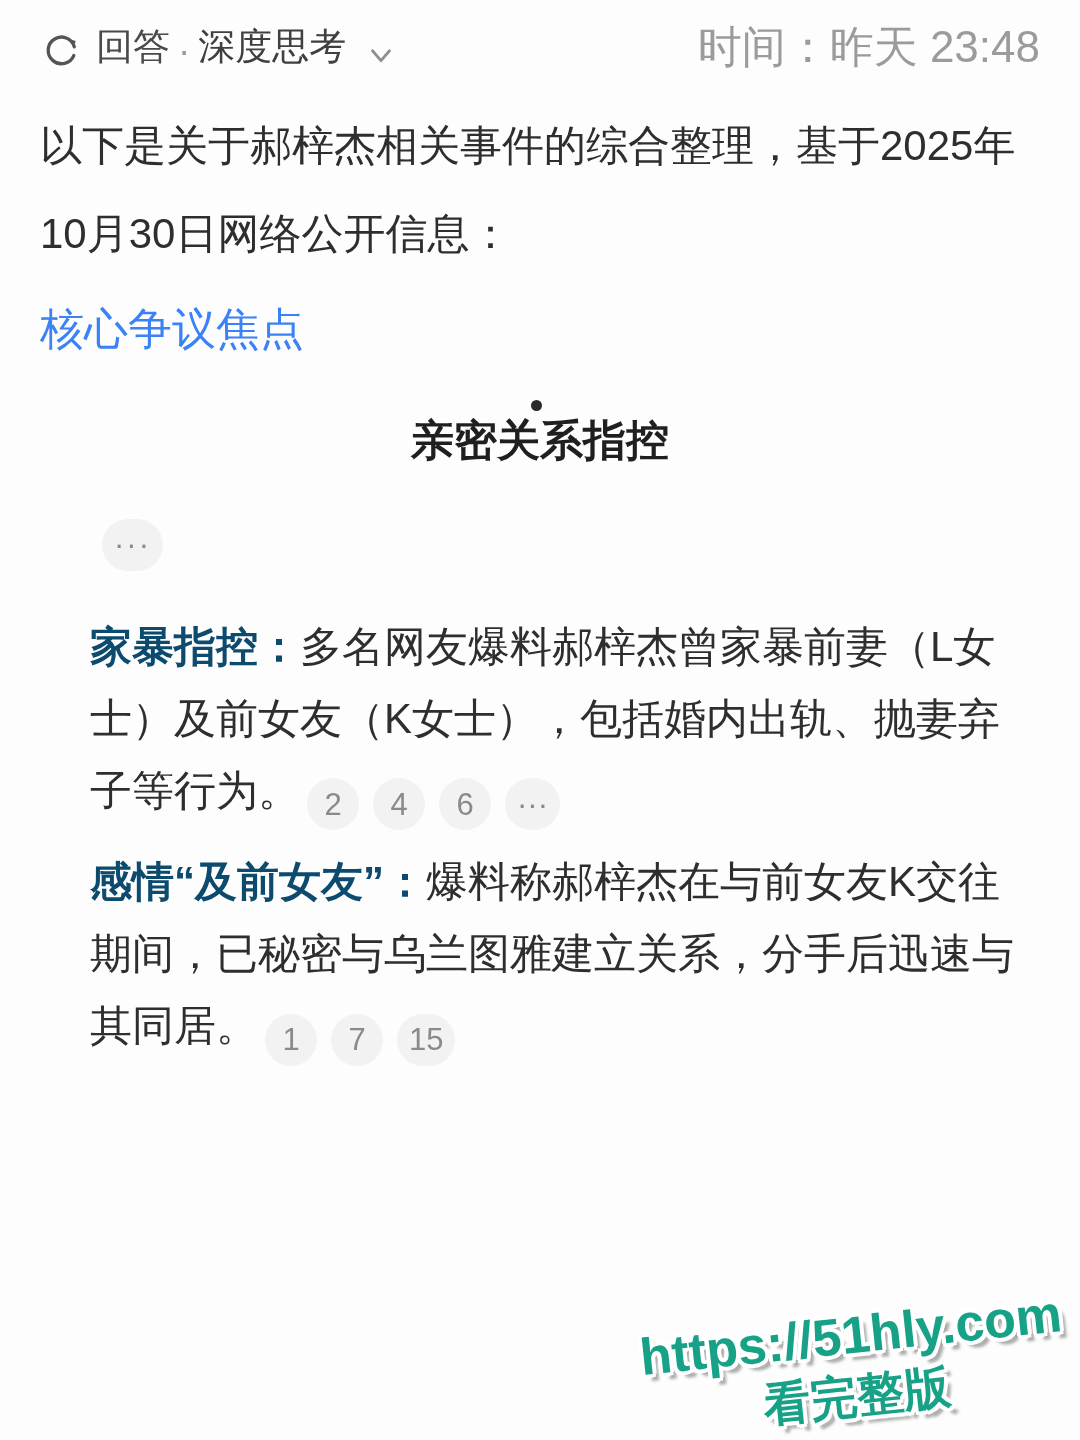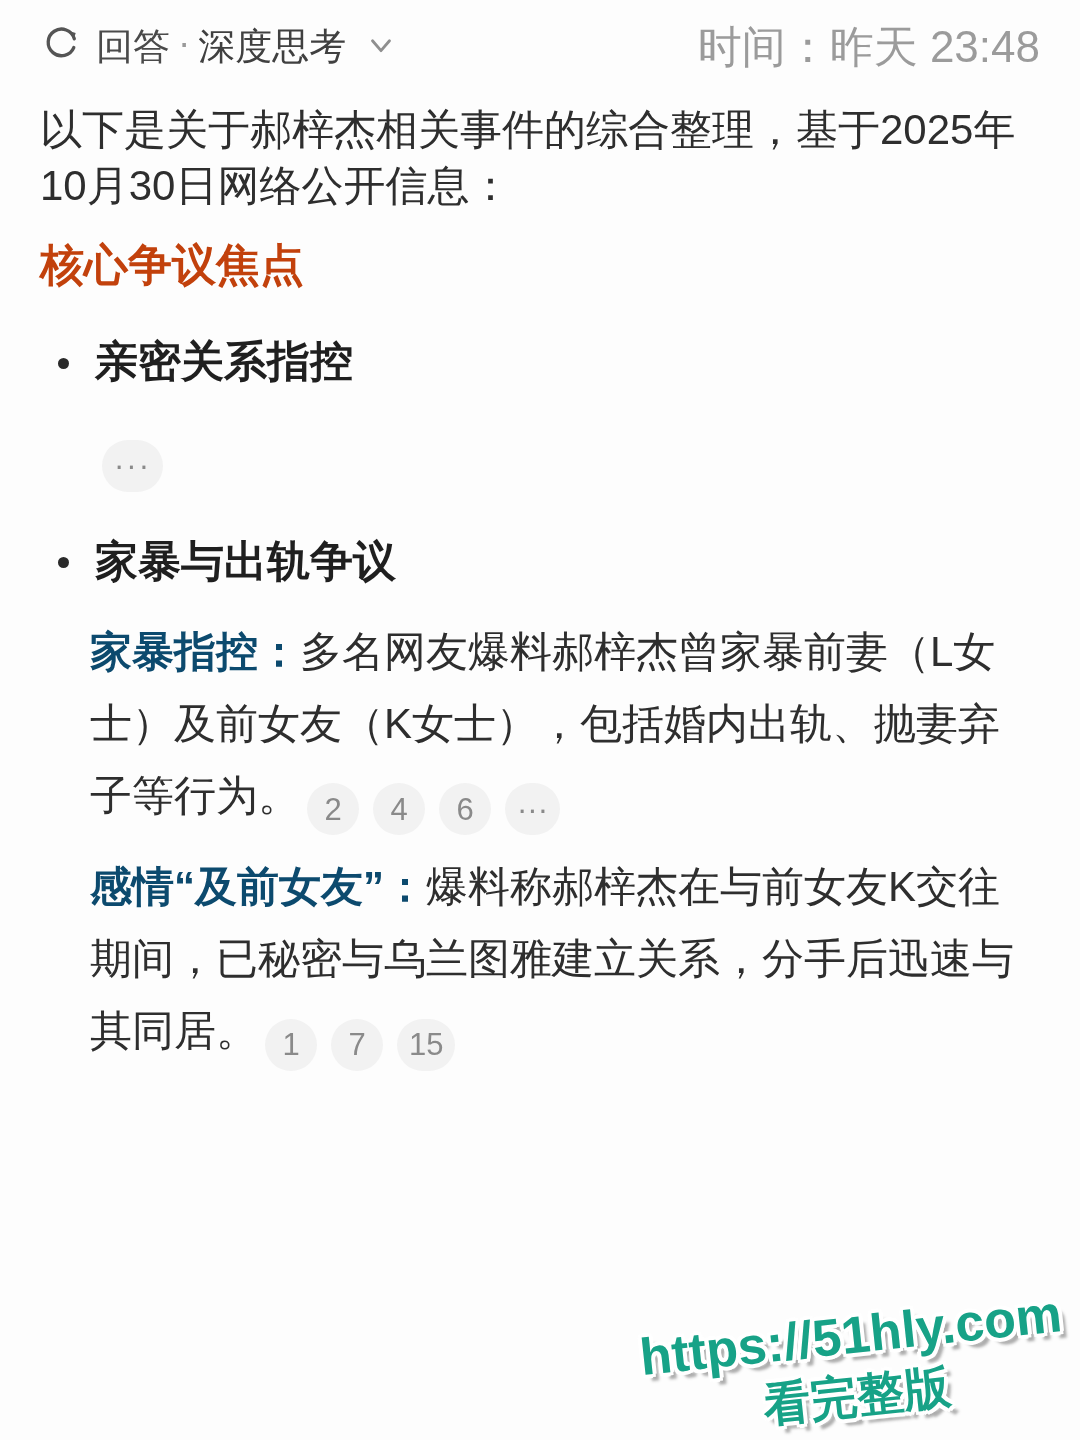--- a/index.html
+++ b/index.html
@@ -11,33 +11,33 @@
     overflow:hidden;
     position:relative;
   }
   .page{padding:22px 40px 0 40px;}
 
   
   .header{
     display:flex;justify-content:space-between;align-items:center;
     margin-bottom:30px;height:50px;
   }
-  .header-left{display:flex;align-items:flex-start;gap:10px;cursor:pointer;}
+  .header-left{display:flex;align-items:flex-end;gap:10px;cursor:pointer;}
   .icon-regen{width:42px;height:42px;display:inline-flex;margin-right:4px;}
   .answer-label{font-size:37px;color:#4a4a4a;}
   .dot-sep{font-size:37px;color:#9a9a9a;margin:0 -2px;}
   .mode-label{font-size:37px;color:#404040;}
   .icon-chev{width:34px;height:34px;display:inline-flex;margin-left:8px;margin-top:6px;}
   .header-time{font-size:44px;color:#9b9b9b;}
 
   
-  .intro{font-size:42px;line-height:56px;margin:0 0 22px 0;color:#2e2e2e;}
-  .section-title{font-size:44px;line-height:58px;margin:0 0 38px 0;font-weight:bold;color:#c2410c;}
+  .intro{font-size:42px;line-height:88px;margin:0 0 22px 0;color:#2e2e2e;}
+  .section-title{font-size:44px;line-height:58px;margin:0 0 38px 0;font-weight:normal;color:#3b82f6;}
 
-  .bullet-head{display:flex;align-items:center;margin:0 0 26px 0;}
+  .bullet-head{display:flex;align-items:center;margin:0 0 26px 0;flex-direction:column;}
   .bdot{width:11px;height:11px;border-radius:50%;background:#2a2a2a;margin:4px 26px 0 18px;flex:0 0 auto;}
   .bullet-title{font-size:43px;line-height:58px;font-weight:bold;color:#1f1f1f;margin:0;}
 
   .sub{margin-left:50px;}
   .para{font-size:42px;line-height:72px;margin:0 0 16px 0;color:#2e2e2e;}
   .bold-prefix{font-weight:bold;color:#0c4a6e;}
 
   
   .pill{
     display:inline-flex;align-items:center;justify-content:center;
@@ -105,24 +105,20 @@
   <h2 class="section-title">核心争议焦点</h2>
 
   <div class="bullet-head">
     <span class="bdot"></span>
     <h3 class="bullet-title">亲密关系指控</h3>
   </div>
   <div class="sub">
     <p class="para pill-row"><span class="pill">···</span></p>
   </div>
 
-  <div class="bullet-head">
-    <span class="bdot"></span>
-    <h3 class="bullet-title">家暴与出轨争议</h3>
-  </div>
   <div class="sub">
     <p class="para"><span class="bold-prefix">家暴指控：</span><span>多名网友爆料郝梓杰曾家暴前妻（L女士）及前女友（K女士），包括婚内出轨、抛妻弃子等行为。</span><span class="pill">2</span><span class="pill">4</span><span class="pill">6</span><span class="pill">···</span></p>
     <p class="para"><span class="bold-prefix">感情“及前女友”：</span><span>爆料称郝梓杰在与前女友K交往期间，已秘密与乌兰图雅建立关系，分手后迅速与其同居。</span><span class="pill">1</span><span class="pill">7</span><span class="pill">15</span></p>
   </div>
 
 </div>
 
 <div class="watermark">
   <div class="wm-url">https://51hly.com</div>
   <div class="wm-caption">看完整版</div>

